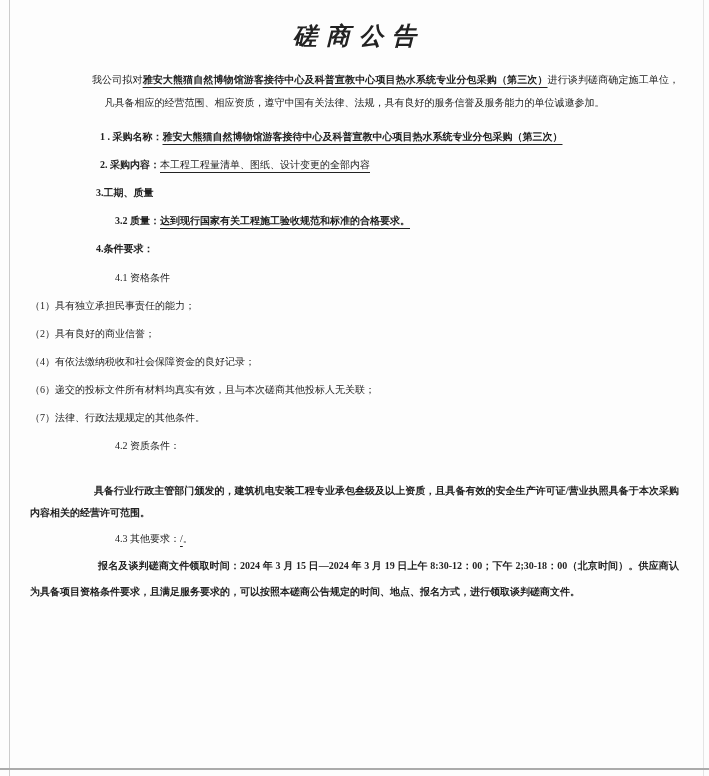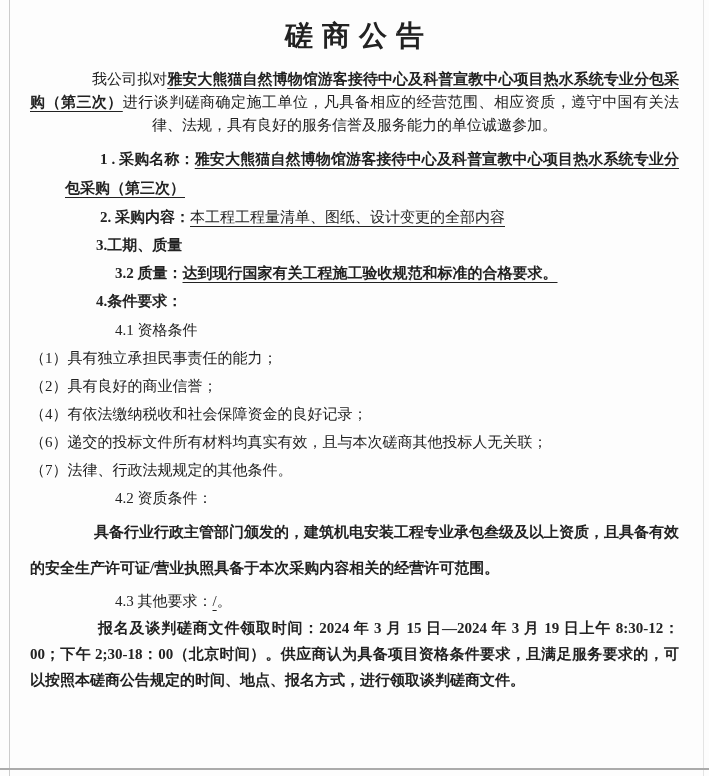--- a/index.html
+++ b/index.html
@@ -17,47 +17,48 @@
   
   .edge-left  { position: absolute; left: 9px;  top: 0; bottom: 0; width: 1px; background: #cccccc; }
   .edge-right { position: absolute; right: 5px; top: 0; bottom: 0; width: 1px; background: #e4e4e4; }
   .edge-bottom{ position: absolute; left: 0; right: 0; top: 768px; height: 2px; background: #ababab; }
 
   .content { padding: 14px 30px 0 30px; }
 
   .title {
     margin: 4px 0 14px 0;
     text-align: center;
-    font-size: 28px;
+    font-size: 24px;
     line-height: 36px;
     font-weight: 600;
     letter-spacing: 9px;
     text-indent: 9px; 
+    font-style: italic;
   }
 
-  .para { margin: 0; font-size: 15px; line-height: 28px; }
+  .para { margin: 0; font-size: 10px; line-height: 28px; }
   .para .b { font-weight: bold; }
   .para .u { text-decoration: underline; text-underline-offset: 4px; text-decoration-thickness: 1px; }
 
   .intro {
     line-height: 23px;
     text-indent: 62px;
     text-align: justify;
     text-align-last: center;
     margin-bottom: 8px;
   }
 
   .name-item { margin-left: 35px; text-indent: 35px; line-height: 29px; text-align: justify; }
   .content-item { margin-left: 70px; }
   .section-heading { margin-left: 66px; font-weight: bold; }
   .sub-item { margin-left: 85px; }
   .list-item { }
   .gap-top { margin-top: 1px; }
 
-  .qual-block { margin-top: 2px; line-height: 36px; text-indent: 64px; text-align: justify; }
+  .qual-block { margin-top: 20px; line-height: 22px; text-indent: 64px; text-align: justify; }
   .final-block { margin-top: 0; line-height: 26px; text-indent: 68px; text-align: justify; }
 </style>
 </head>
 <body>
 
 <div class="page">
   <div class="edge-left"></div>
   <div class="edge-right"></div>
   <div class="edge-bottom"></div>
 

